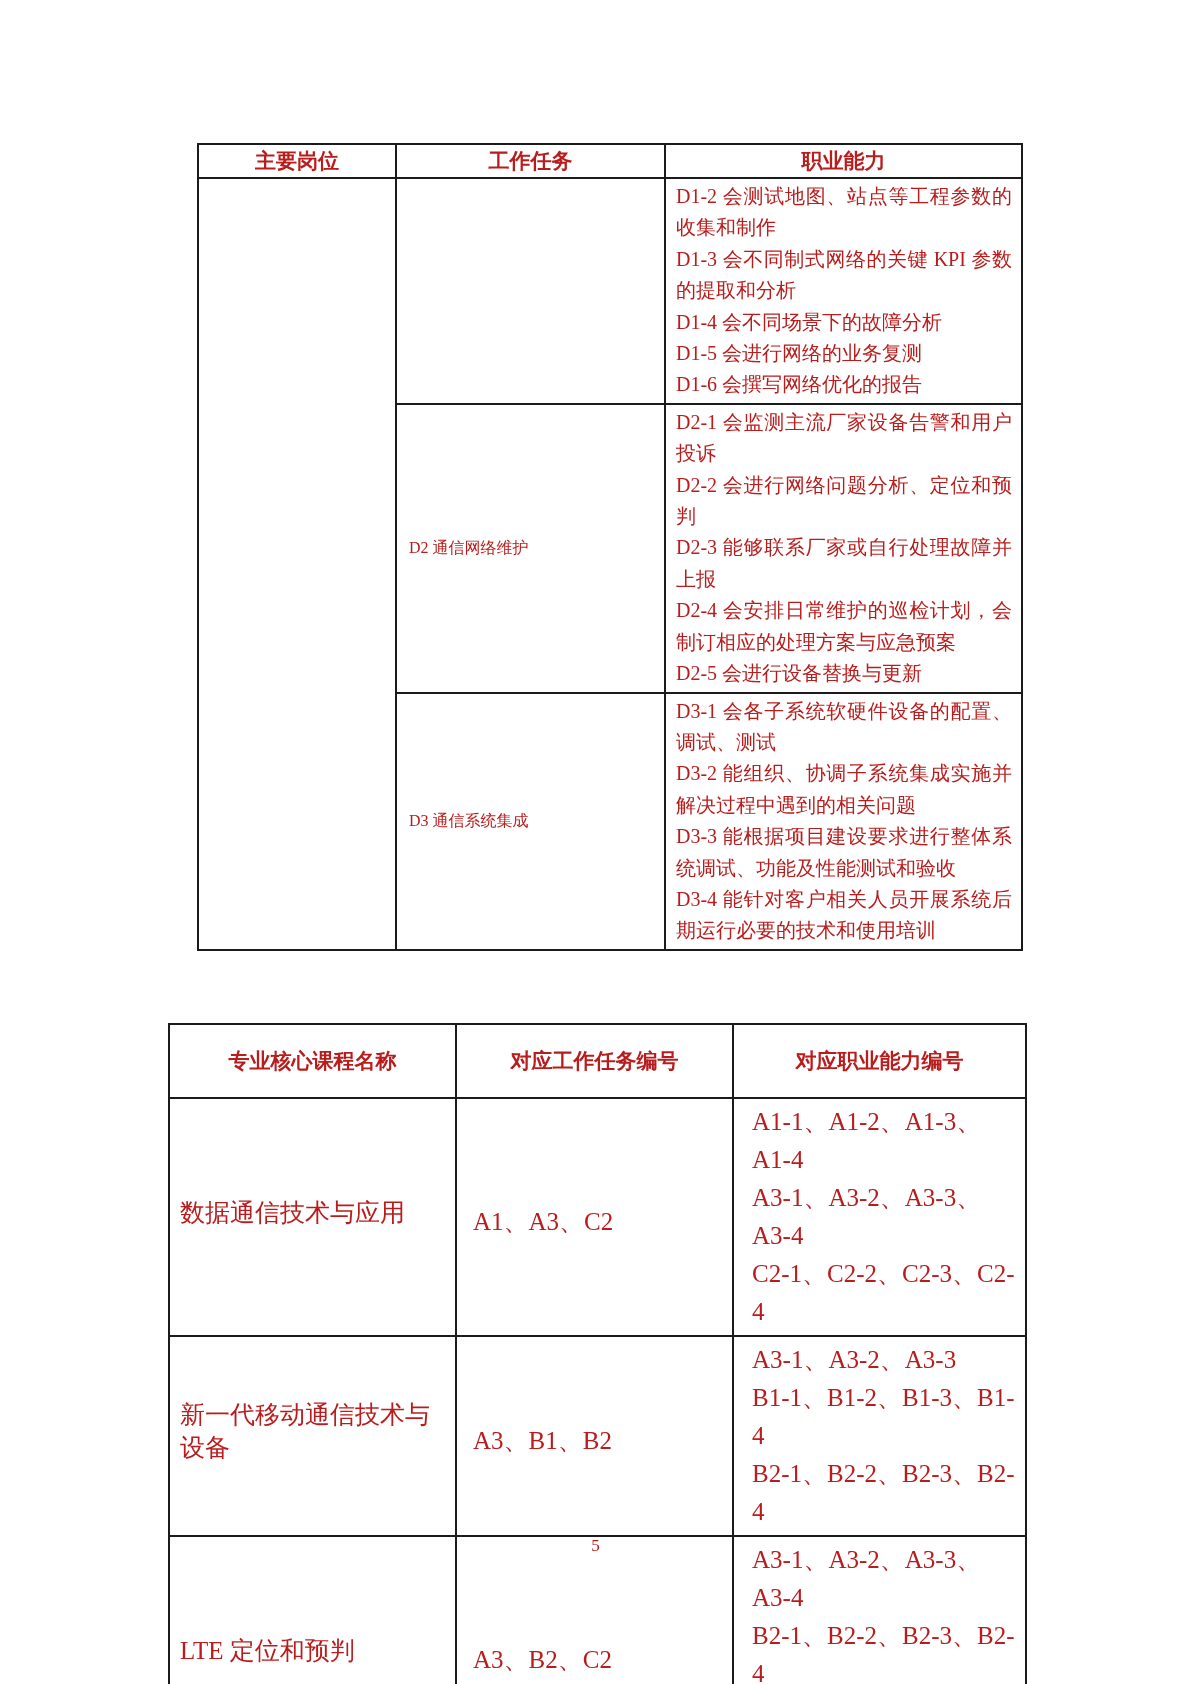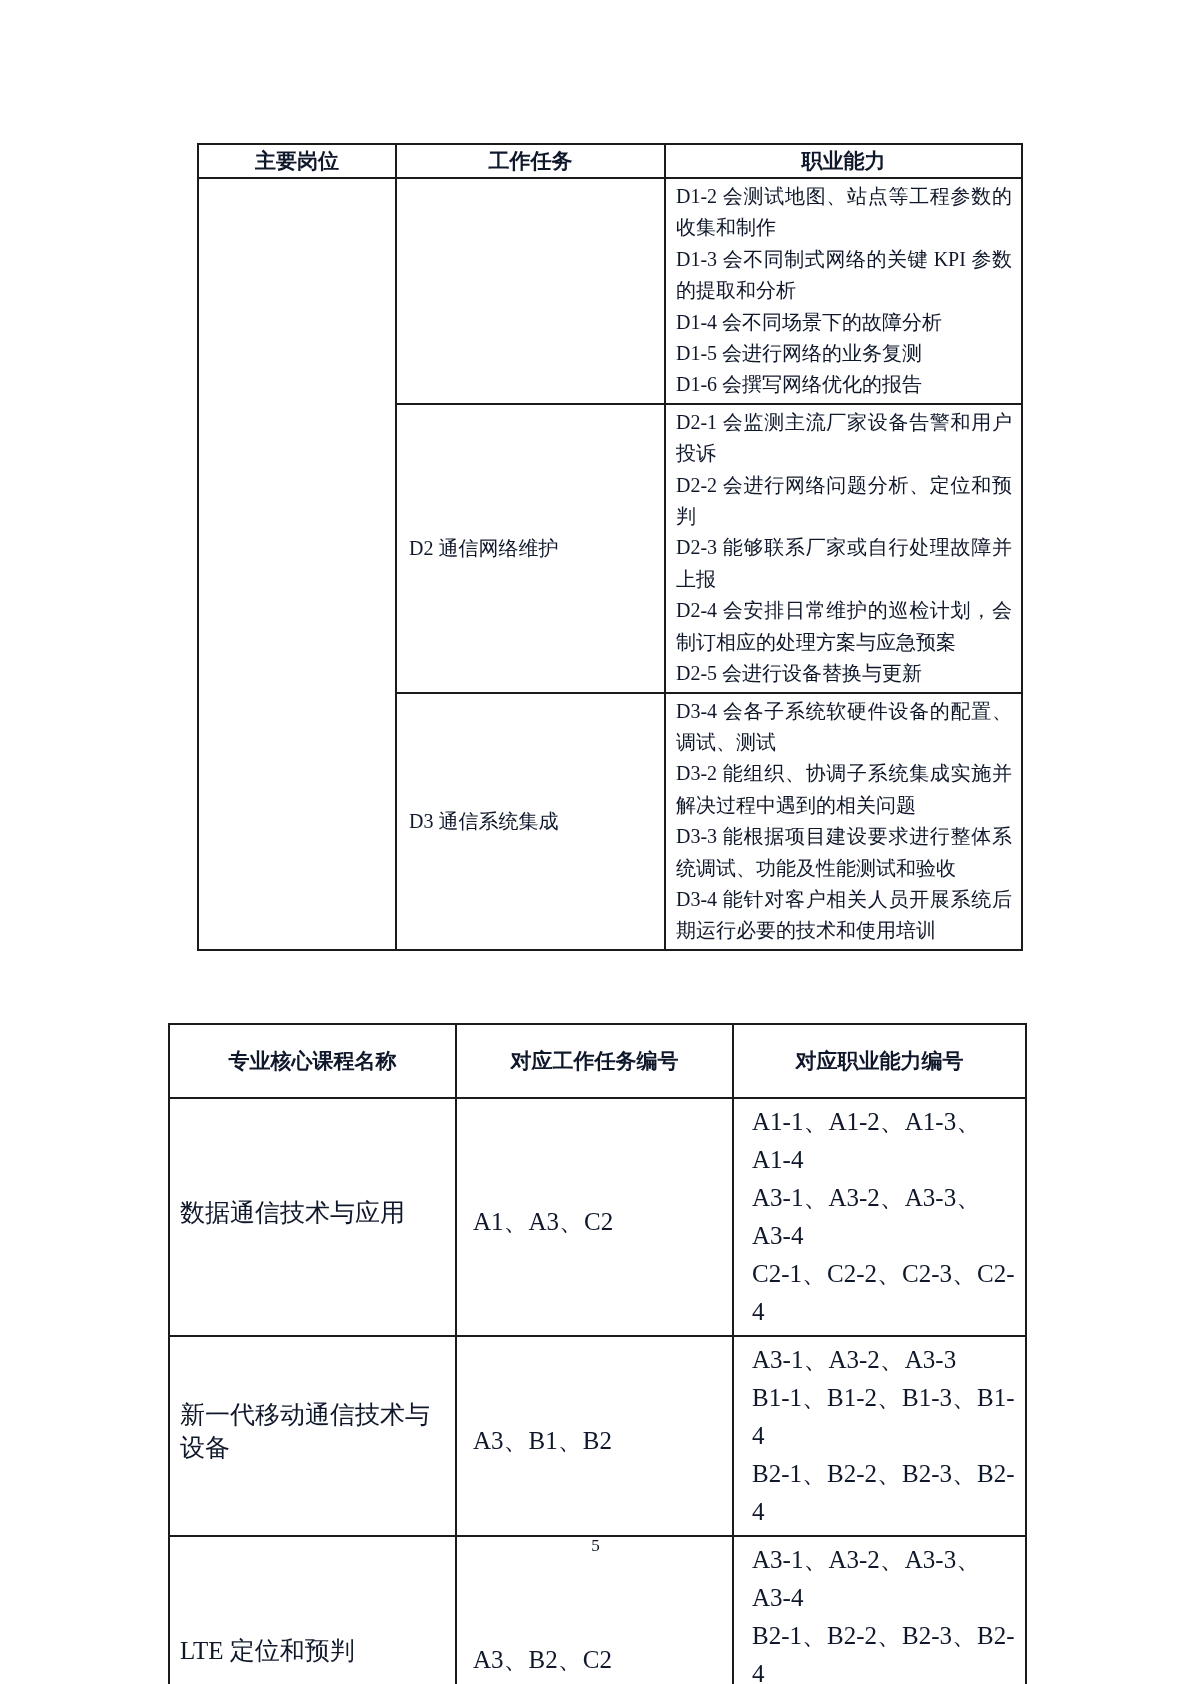--- a/index.html
+++ b/index.html
@@ -1,39 +1,39 @@
 <!DOCTYPE html>
 <html><head>
 <meta charset="utf-8">
 <style>
   html,body{margin:0;padding:0;background:#ffffff;}
   .page{
     position:relative;
     width:1191px;height:1684px;
     background:#ffffff;
-    color:#0f172a;
+    color:#b91c1c;
     font-family:"Liberation Serif","DejaVu Serif",serif;
     overflow:hidden;
   }
   
   table{border-collapse:collapse;table-layout:fixed;}
   .t1{position:absolute;left:197px;top:143px;width:824px;}
   .t1 th,.t1 td{border:2px solid #1b1b1b;box-sizing:border-box;}
   .t1 th{
     height:33px;
     font-family:"Liberation Sans","DejaVu Sans",sans-serif;
     font-weight:bold;font-size:21px;text-align:center;vertical-align:middle;
     padding:2px 4px;
   }
   .t1 .row-d1{height:221px;margin-left:40px;}
   .t1 .row-d2{height:281px;}
   .t1 .row-d3{height:251px;}
   .t1 td.post-cell{vertical-align:top;}
   .t1 td.task-cell{
-    vertical-align:middle;font-size:20px;padding:4px 6px 4px 12px;
+    vertical-align:middle;font-size:16px;padding:4px 6px 4px 12px;
   }
   .t1 td.ability-cell{vertical-align:top;padding:2px 9px 2px 10px;}
   .t1 td.ability-cell p{
     margin:0;font-size:20px;line-height:31.4px;
     text-align:justify;text-justify:inter-ideograph;
   }
   
   .section-heading{
     position:absolute;left:170px;top:942px;margin:0;
     font-family:"Liberation Sans","DejaVu Sans",sans-serif;
@@ -98,21 +98,21 @@
           <p>D2-1 会监测主流厂家设备告警和用户投诉</p>
           <p>D2-2 会进行网络问题分析、定位和预判</p>
           <p>D2-3 能够联系厂家或自行处理故障并上报</p>
           <p>D2-4 会安排日常维护的巡检计划，会制订相应的处理方案与应急预案</p>
           <p>D2-5 会进行设备替换与更新</p>
         </td>
       </tr>
       <tr class="row-d3">
         <td class="task-cell">D3 通信系统集成</td>
         <td class="ability-cell">
-          <p>D3-4 会各子系统软硬件设备的配置、调试、测试</p>
+          <p>D3-1 会各子系统软硬件设备的配置、调试、测试</p>
           <p>D3-2 能组织、协调子系统集成实施并解决过程中遇到的相关问题</p>
           <p>D3-3 能根据项目建设要求进行整体系统调试、功能及性能测试和验收</p>
           <p>D3-4 能针对客户相关人员开展系统后期运行必要的技术和使用培训</p>
         </td>
       </tr>
     </tbody>
   </table>
 
 
   <table class="t2">

